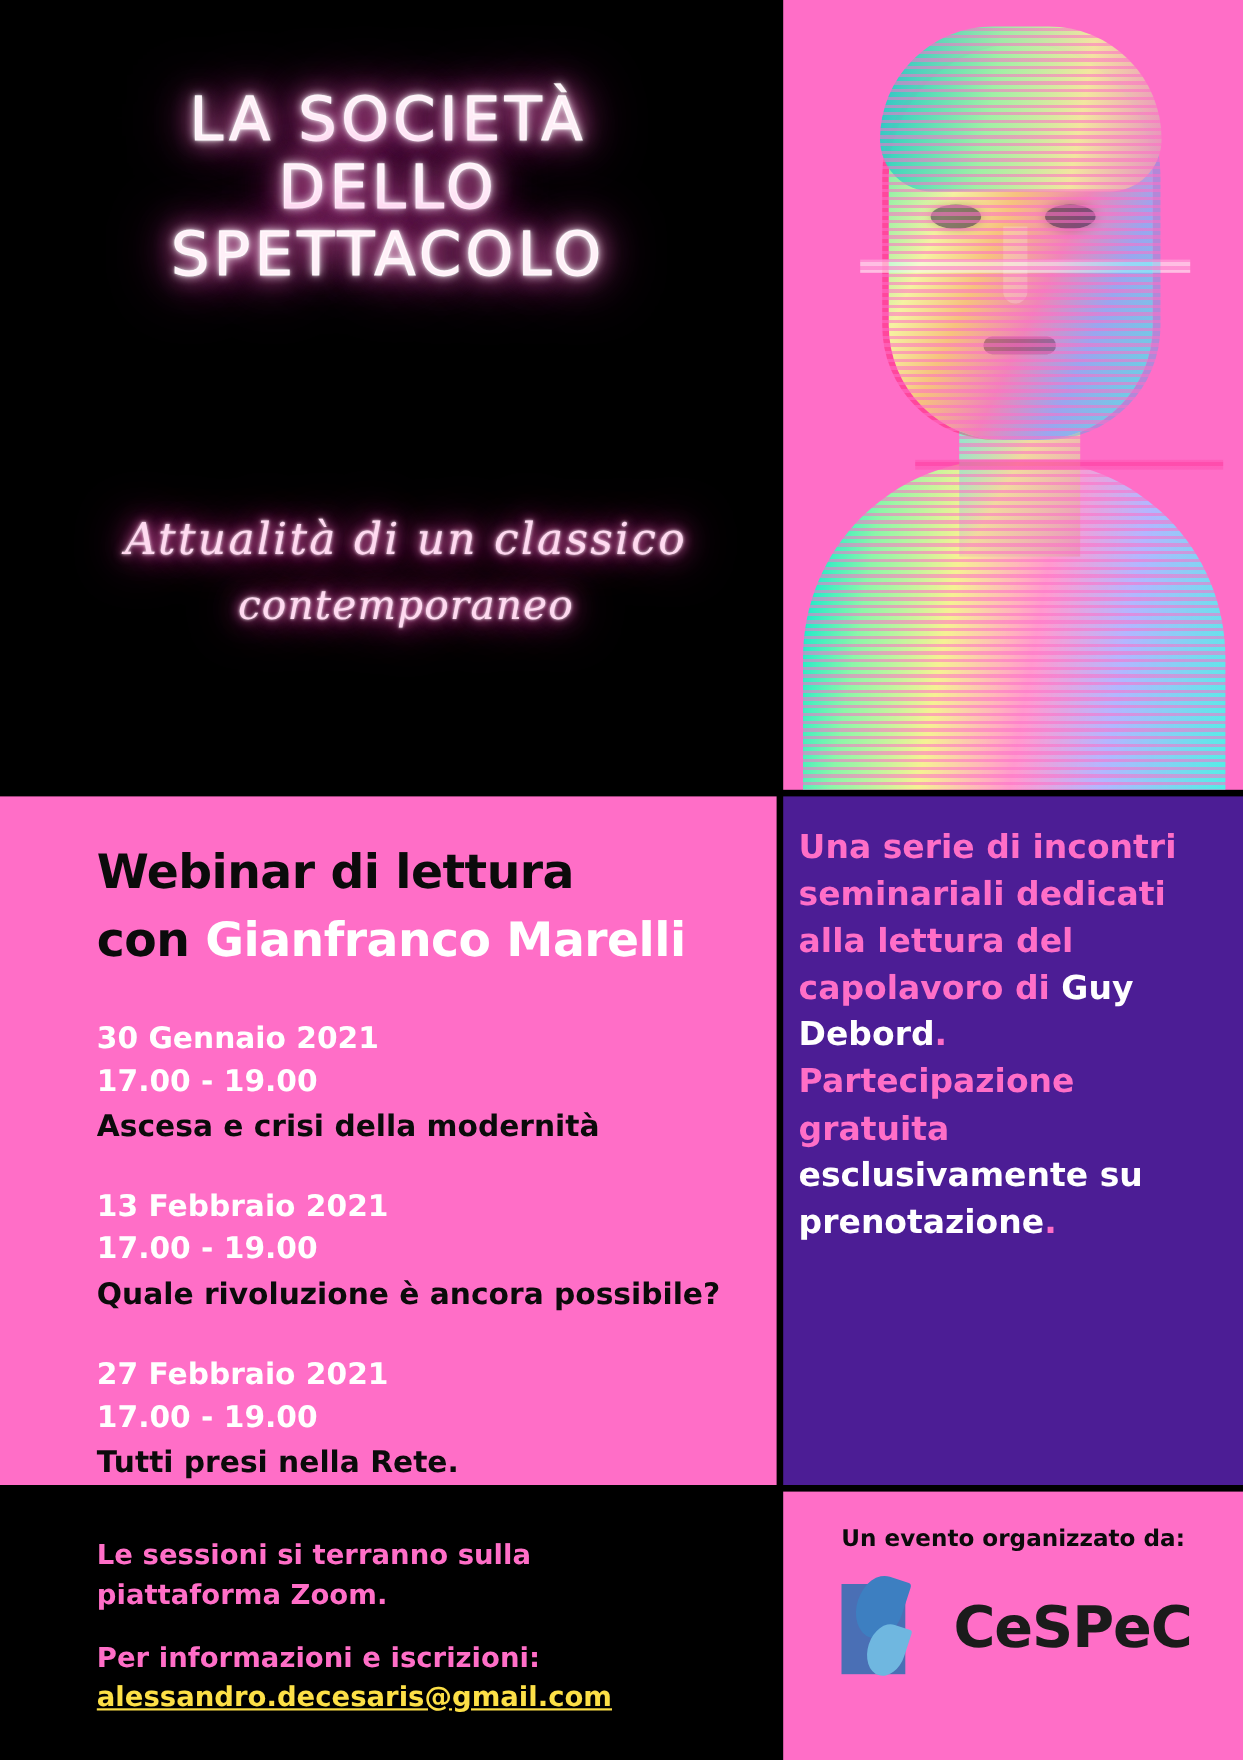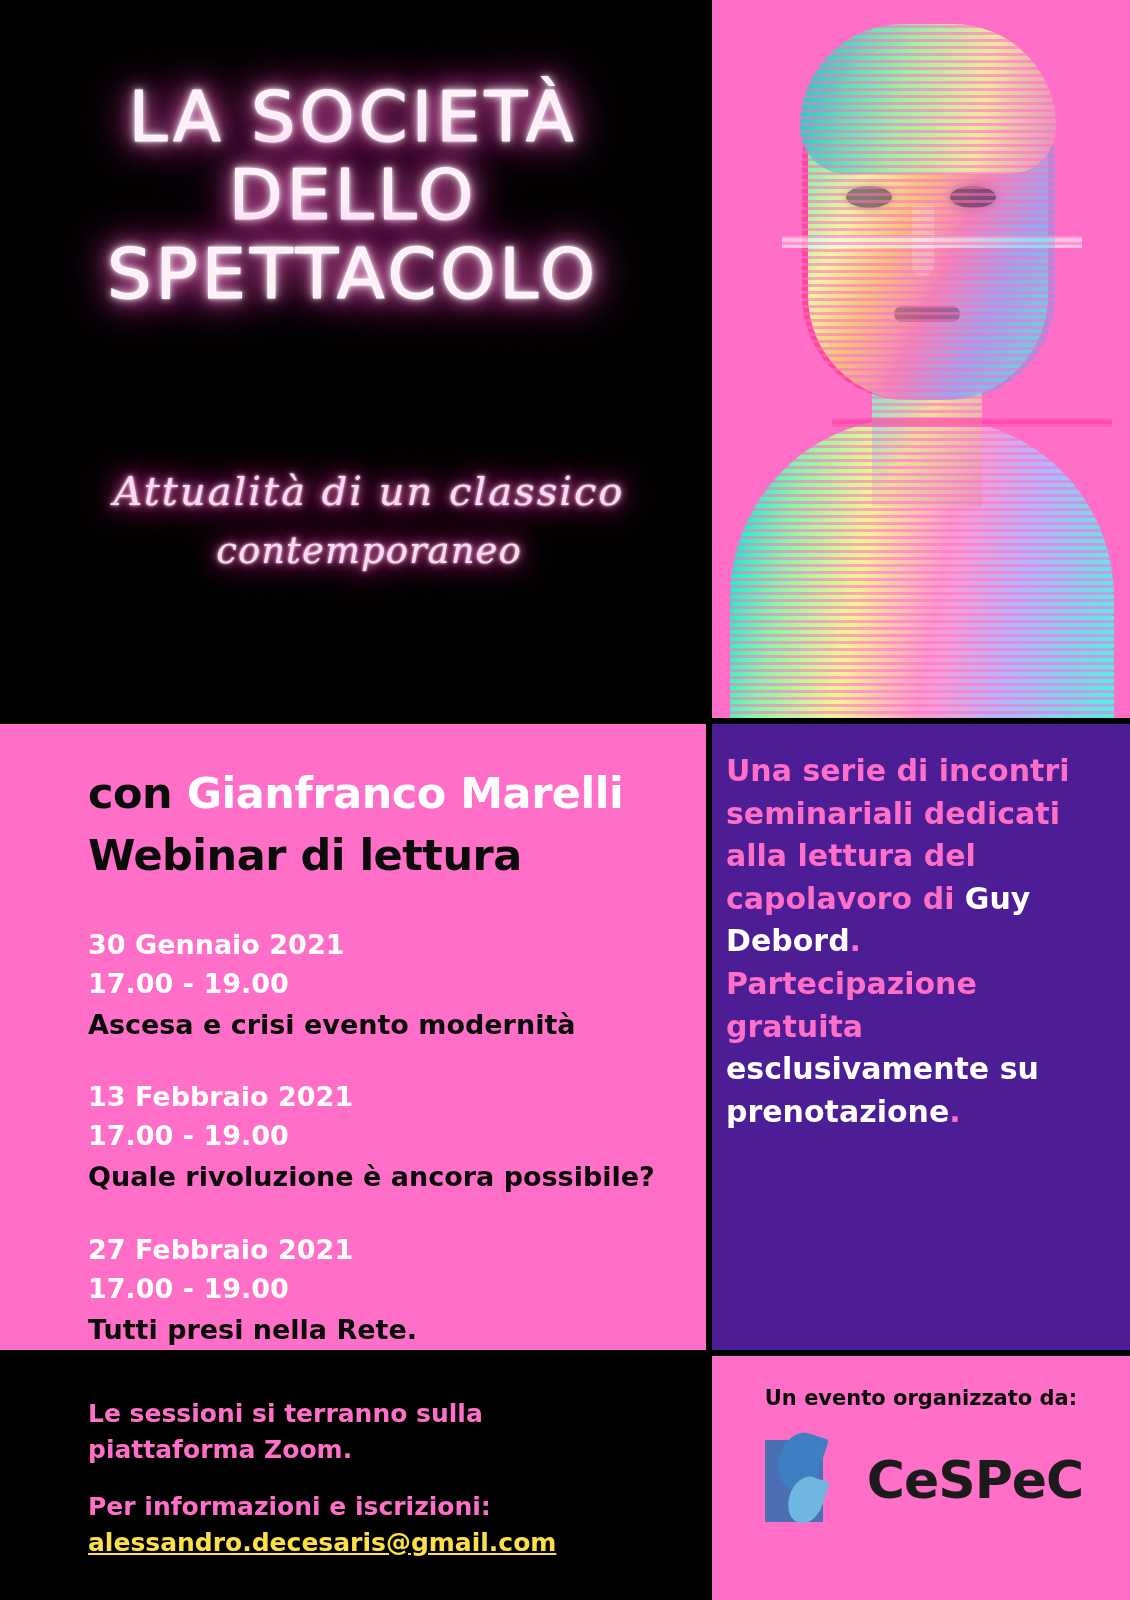--- a/index.html
+++ b/index.html
@@ -38,21 +38,21 @@
     overflow: hidden;
   }
   .neon-title {
     position: absolute;
     left: 0;
     top: 78px;
     width: 706px;
     text-align: center;
     font-family: "DejaVu Sans", sans-serif;
     font-weight: 400;
-    font-size: 70px;
+    font-size: 55px;
     line-height: 1.12;
     letter-spacing: 4px;
     color: #fff0f8;
     text-shadow:
       0 0 3px #ffffff,
       0 0 9px #ffffff,
       0 0 20px #ff8ed4,
       0 0 38px #ff4fc0,
       0 0 60px #ff2fb4;
     -webkit-text-stroke: 1px rgba(255,255,255,0.85);
@@ -408,30 +408,30 @@
         <div class="glitch-a"></div>
         <div class="glitch-b"></div>
         <div class="scan"></div>
       </div>
     </div>
 
   </div>
 
   <div class="mid-left">
     <div class="headline">
+      <div>Webinar di lettura</div>
       <div><span>con </span><span class="white">Gianfranco Marelli</span></div>
-      <div>Webinar di lettura</div>
     </div>
 
     <div class="sessions">
 
       <div class="session">
         <div class="s-date">30 Gennaio 2021</div>
         <div class="s-time">17.00 - 19.00</div>
-        <div class="s-title">Ascesa e crisi evento modernità</div>
+        <div class="s-title">Ascesa e crisi della modernità</div>
       </div>
 
       <div class="session">
         <div class="s-date">13 Febbraio 2021</div>
         <div class="s-time">17.00 - 19.00</div>
         <div class="s-title">Quale rivoluzione è ancora possibile?</div>
       </div>
 
       <div class="session">
         <div class="s-date">27 Febbraio 2021</div>

